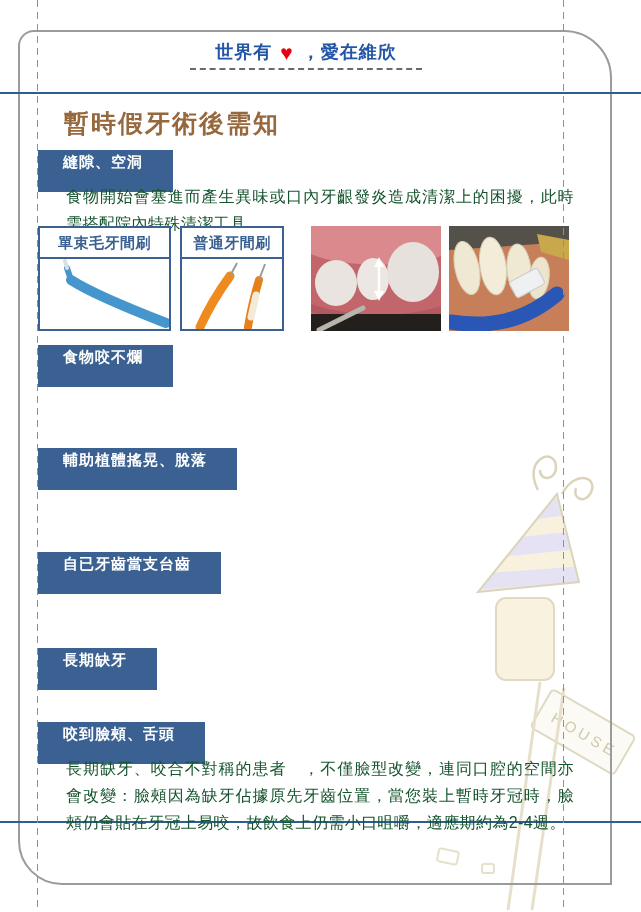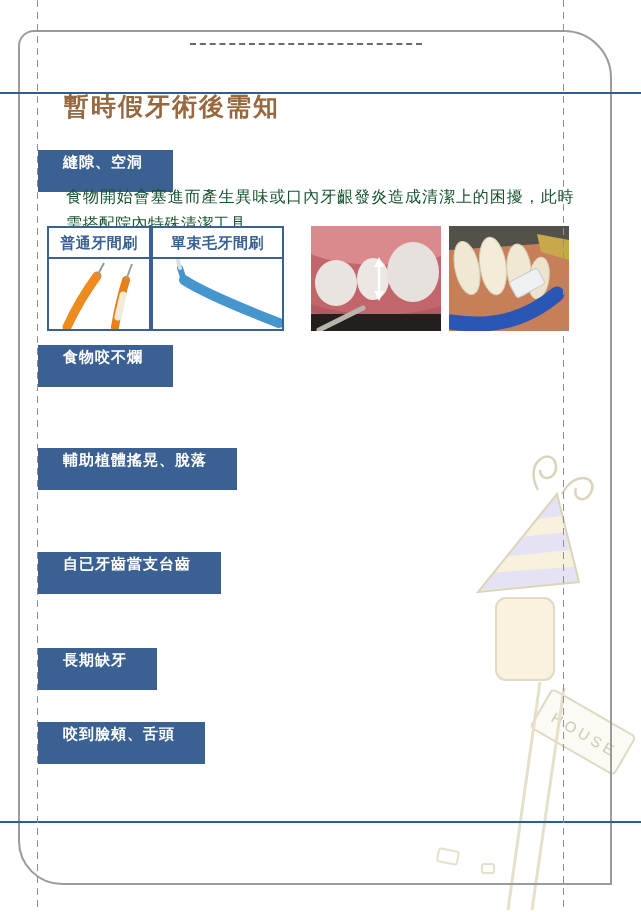--- a/index.html
+++ b/index.html
@@ -18,21 +18,21 @@
   .hline{position:absolute;left:0;width:641px;height:2px;background:#2d5e8f;z-index:2;}
   .hline.top{top:92px}
   .hline.bottom{top:821px}
   
   .header{position:absolute;left:0;top:40px;width:612px;text-align:center;z-index:2;}
   .brand{font-size:18px;font-weight:bold;color:#2355a6;letter-spacing:1px;}
   .brand .heart{color:#e60012;font-size:21px;vertical-align:-2px;padding:0 2px;}
   .brand-dash{width:232px;margin:3px auto 2px;border-top:2px dashed #6a6a6a;}
   .subtitle{font-size:16px;color:#1c1c1c;letter-spacing:1px;word-spacing:6px;}
   
-  .title{position:absolute;left:64px;top:90px;margin:0;font-size:25px;font-weight:bold;
+  .title{position:absolute;left:64px;top:107px;margin:0;font-size:25px;font-weight:bold;
     color:#97683d;letter-spacing:2px;z-index:2;}
   
   .banner{position:absolute;left:38px;background:#3a6191;color:#ffffff;font-size:15px;
     font-weight:bold;letter-spacing:1px;padding:3px 30px 20px 25px;z-index:2;}
   .body{position:absolute;left:62px;width:508px;margin:4px;font-size:16px;line-height:27px;
     letter-spacing:0.4px;color:#14532d;text-align:justify;z-index:2;}
   .b1{top:150px}.t1{top:179px}
   .b2{top:345px}.t2{top:374px}
   .b3{top:448px}.t3{top:477px}
   .b4{top:552px}.t4{top:581px}
@@ -87,45 +87,50 @@
     </g>
 
     <path d="M110,250 L78,478" fill="none" stroke="#e4ddc6" stroke-width="3"></path>
     <path d="M134,256 L102,478" fill="none" stroke="#e4ddc6" stroke-width="3"></path>
 
     <rect x="8" y="418" width="20" height="13" rx="2" fill="none" stroke="#e4ddc6" stroke-width="2" transform="rotate(12 18 424)"></rect>
     <rect x="52" y="432" width="12" height="9" rx="2" fill="none" stroke="#e4ddc6" stroke-width="2"></rect>
   </svg>
 
   <div class="header">
+    <div class="brand">
+      <span>世界有</span>
+      <span class="heart">♥</span>
+      <span>，愛在維欣</span>
+    </div>
     <div class="brand-dash"></div>
   </div>
 
   <h1 class="title">暫時假牙術後需知</h1>
 
   <div class="banner b1">縫隙、空洞</div>
   <p class="body t1">食物開始會塞進而產生異味或口內牙齦發炎造成清潔上的困擾，此時需搭配院內特殊清潔工具。</p>
 
   <div class="gallery">
+    <div class="tool-box">
+      <div class="tool-label">單束毛牙間刷</div>
+      <svg class="tool-img" viewBox="0 0 129 70">
+        <path d="M126,64 C90,50 48,32 31,21" fill="none" stroke="#4596cd" stroke-width="10" stroke-linecap="round"></path>
+        <path d="M31,21 L27,9" fill="none" stroke="#4596cd" stroke-width="6" stroke-linecap="round"></path>
+        <path d="M27,9 L25,2" fill="none" stroke="#d9dfe3" stroke-width="4" stroke-linecap="round"></path>
+      </svg>
+    </div>
     <div class="tool-box narrow">
       <div class="tool-label">普通牙間刷</div>
       <svg class="tool-img" viewBox="0 0 100 70">
         <path d="M18,68 C28,46 40,28 48,17" fill="none" stroke="#ef8a1f" stroke-width="9" stroke-linecap="round"></path>
         <path d="M48,17 L55,4" fill="none" stroke="#9a9a9a" stroke-width="2"></path>
         <path d="M66,68 C69,50 73,34 77,21" fill="none" stroke="#e8801a" stroke-width="8" stroke-linecap="round"></path>
         <path d="M69,58 L74,36" fill="none" stroke="#f4ead8" stroke-width="7" stroke-linecap="round"></path>
         <path d="M77,21 L83,5" fill="none" stroke="#9a9a9a" stroke-width="2"></path>
-      </svg>
-    </div>
-    <div class="tool-box">
-      <div class="tool-label">單束毛牙間刷</div>
-      <svg class="tool-img" viewBox="0 0 129 70">
-        <path d="M126,64 C90,50 48,32 31,21" fill="none" stroke="#4596cd" stroke-width="10" stroke-linecap="round"></path>
-        <path d="M31,21 L27,9" fill="none" stroke="#4596cd" stroke-width="6" stroke-linecap="round"></path>
-        <path d="M27,9 L25,2" fill="none" stroke="#d9dfe3" stroke-width="4" stroke-linecap="round"></path>
       </svg>
     </div>
     <svg class="photo" viewBox="0 0 130 105">
       <rect width="130" height="105" fill="#c2666c"></rect>
       <path d="M0,0 H130 V30 C100,42 30,42 0,28 Z" fill="#da8a8c"></path>
       <ellipse cx="25" cy="57" rx="21" ry="23" fill="#e9e4df"></ellipse>
       <ellipse cx="62" cy="53" rx="16" ry="21" fill="#ece7e2"></ellipse>
       <ellipse cx="102" cy="46" rx="26" ry="30" fill="#e6e1dc"></ellipse>
       <path d="M0,78 C40,92 95,92 130,80 V88 C95,98 40,98 0,86 Z" fill="#b25a60"></path>
       <rect x="0" y="88" width="130" height="17" fill="#231f1d"></rect>
@@ -149,14 +154,15 @@
 
   <div class="banner b2">食物咬不爛</div>
 
   <div class="banner b3">輔助植體搖晃、脫落</div>
 
   <div class="banner b4">自已牙齒當支台齒</div>
 
   <div class="banner b5">長期缺牙</div>
 
   <div class="banner b6">咬到臉頰、舌頭</div>
+  <p class="body t6">長期缺牙、咬合不對稱的患者　，不僅臉型改變，連同口腔的空間亦會改變：臉頰因為缺牙佔據原先牙齒位置，當您裝上暫時牙冠時，臉頰仍會貼在牙冠上易咬，故飲食上仍需小口咀嚼，適應期約為2-4週。</p>
 
 </div>
 
 </body></html>

